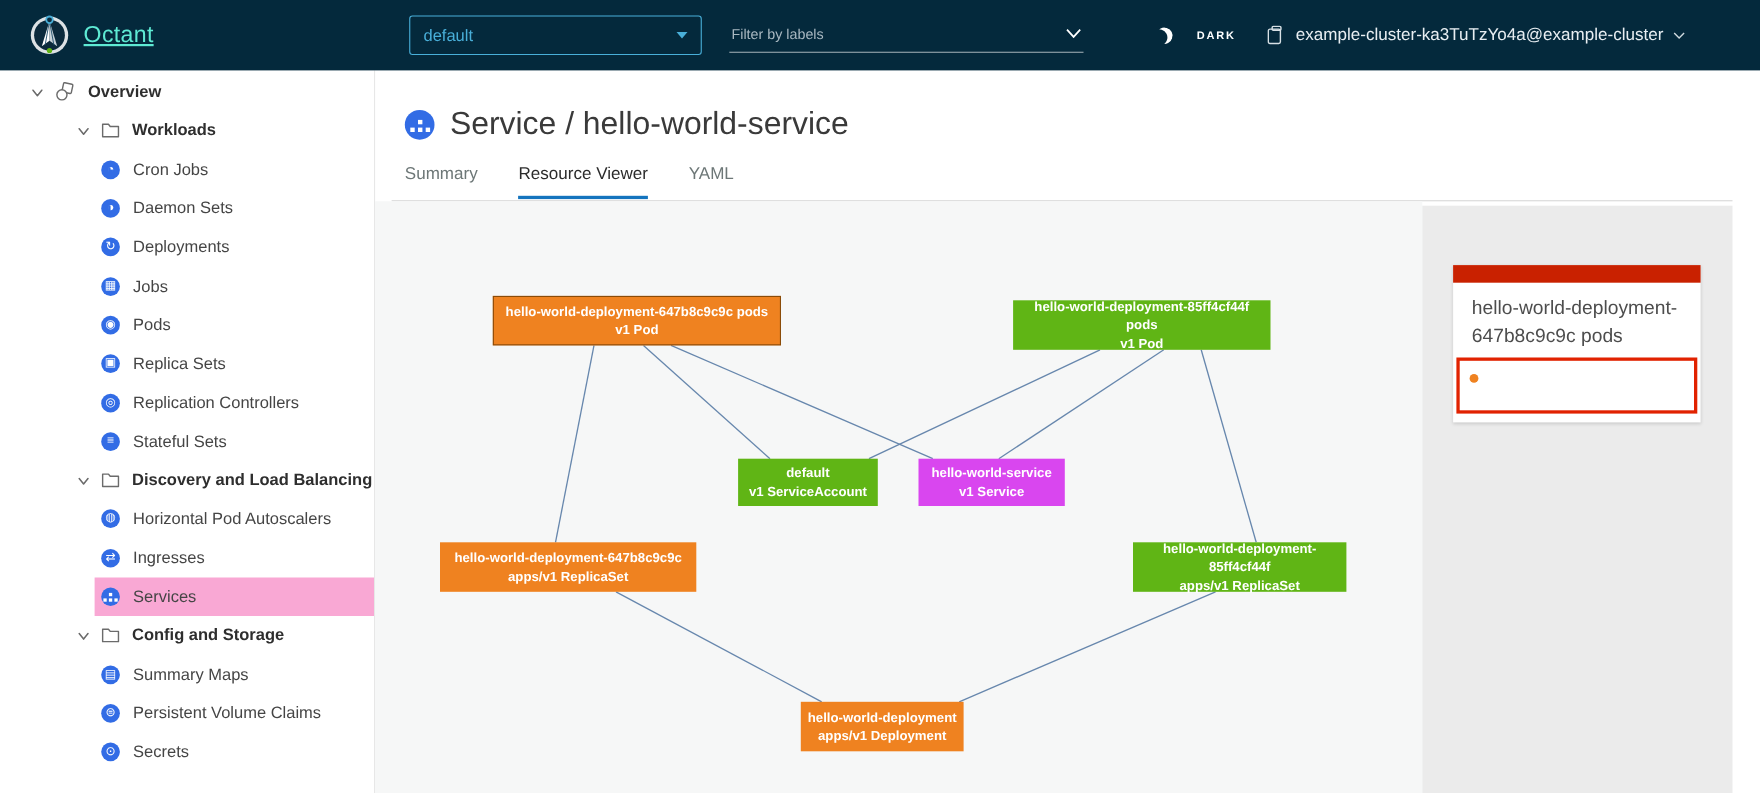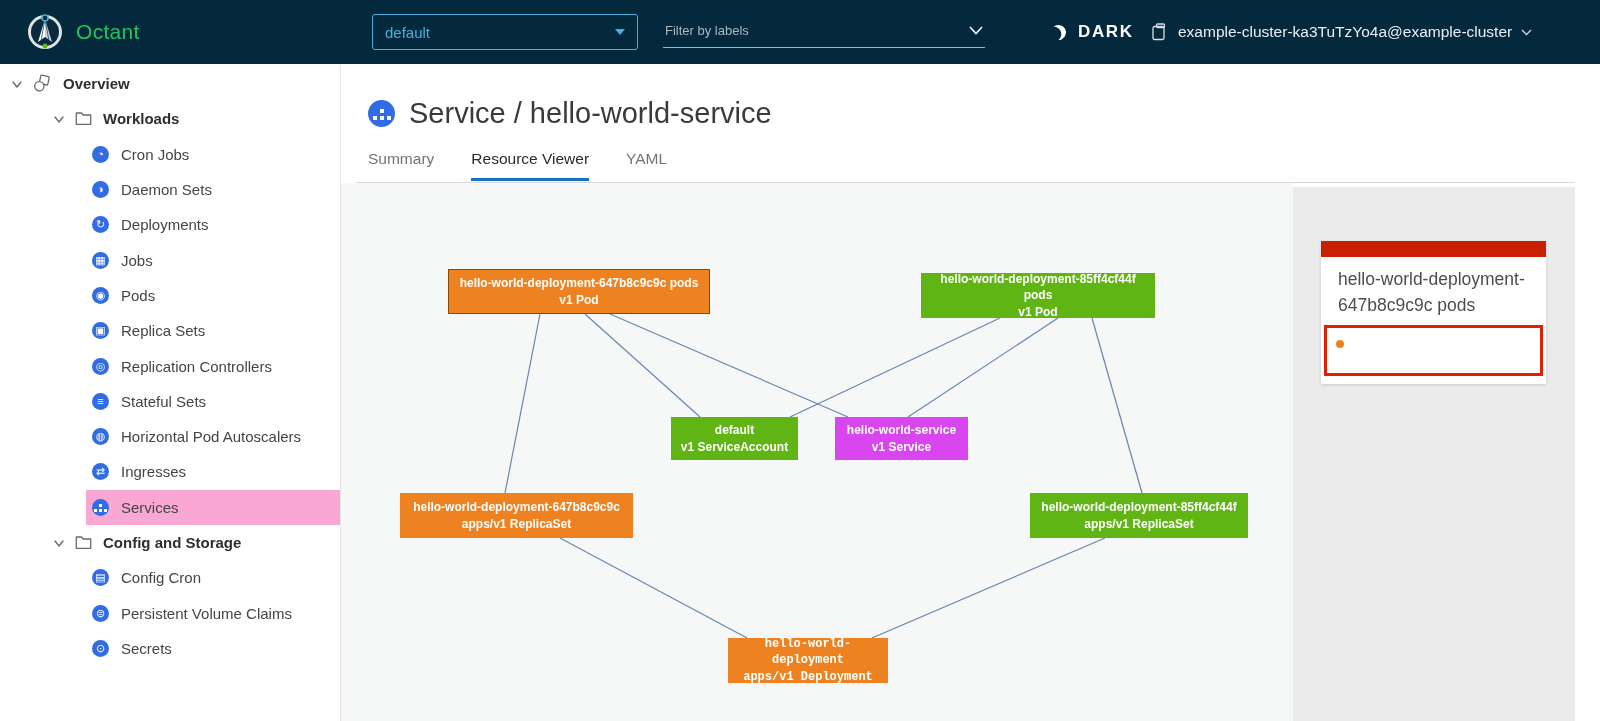--- a/index.html
+++ b/index.html
@@ -3,40 +3,40 @@
 <meta charset="utf-8">
 <style>
   html,body{margin:0;padding:0;width:1600px;height:721px;overflow:hidden;
     font-family:"Liberation Sans",sans-serif;background:#ffffff;}
   *{box-sizing:border-box;}
 
   
   .header{position:absolute;left:0;top:0;width:1600px;height:64px;background:#04293c;z-index:5;}
   .logo{position:absolute;left:24px;top:11px;width:42px;height:42px;}
   .app-title{position:absolute;left:76px;top:0;height:64px;display:flex;align-items:center;
-    color:#22c55e;font-size:21px;letter-spacing:.3px;}
+    color:#5eead4;font-size:21px;letter-spacing:.3px;text-decoration:underline;}
   .ns-select{position:absolute;left:372px;top:14px;width:266px;height:36px;border:1px solid #49afd9;
     border-radius:3px;display:flex;align-items:center;justify-content:space-between;
     padding:0 12px;color:#49afd9;font-size:15px;cursor:pointer;}
   .ns-caret{width:0;height:0;border-left:5px solid transparent;border-right:5px solid transparent;
     border-top:6px solid #49afd9;}
   .filter{position:absolute;left:663px;top:14px;width:322px;height:34px;
     border-bottom:1px solid rgba(255,255,255,.65);display:flex;align-items:center;
     justify-content:space-between;color:#a9b8c1;font-size:13px;padding:0 2px;}
-  .dark-toggle{position:absolute;left:1051px;top:0;height:64px;display:flex;align-items:center;gap:12px;
-    color:#ffffff;font-size:17px;font-weight:bold;letter-spacing:1.6px;cursor:pointer;}
+  .dark-toggle{position:absolute;left:1051px;top:0;height:64px;display:flex;align-items:center;gap:22px;
+    color:#ffffff;font-size:10px;font-weight:bold;letter-spacing:1.6px;cursor:pointer;}
   .moon{width:15px;height:15px;border-radius:50%;box-shadow:inset -4px 3px 0 0 #ffffff;
     transform:rotate(18deg);}
   .cluster{position:absolute;left:1152px;top:0;height:64px;display:flex;align-items:center;gap:9px;
     color:#e8eef2;font-size:15.5px;cursor:pointer;}
 
   
   .sidebar{position:absolute;left:0;top:64px;width:341px;bottom:0;background:#ffffff;
     border-right:1px solid #e7e7e7;padding-top:2px;}
-  .srow{height:35.3px;display:flex;align-items:center;font-size:15px;color:#454545;cursor:pointer;}
+  .srow{height:35.3px;display:flex;align-items:center;font-size:15px;color:#454545;cursor:pointer;margin-left:17px;}
   .srow .chev{margin-right:9px;flex:0 0 auto;}
   .srow.l0{padding-left:10px;}
   .srow.l1{padding-left:52px;}
   .srow.l2{margin-left:86px;padding-left:6px;}
   .srow.kind-root .slabel,.srow.kind-section .slabel{font-weight:bold;color:#2e2e2e;}
   .srow.kind-root .ovicon,.srow.kind-section .folder{margin-right:11px;flex:0 0 auto;}
   .srow.selected{background:#f9a8d4;}
   .k8s-icon{width:17px;height:17px;border-radius:50%;background:#326ce5;color:#ffffff;
     display:flex;align-items:center;justify-content:center;font-size:11px;line-height:1;
     margin-right:12px;flex:0 0 auto;}
@@ -164,20 +164,29 @@
         <span class="slabel">Replica Sets</span>
       </div>
       <div class="srow l2 kind-leaf">
         <span class="k8s-icon">◎</span>
         <span class="slabel">Replication Controllers</span>
       </div>
       <div class="srow l2 kind-leaf">
         <span class="k8s-icon">≡</span>
         <span class="slabel">Stateful Sets</span>
       </div>
+      <div class="srow l1 kind-section">
+        <svg class="chev" width="14" height="14" viewBox="0 0 14 14">
+          <polyline points="3,5 7,10 11,5" fill="none" stroke="#6b6b6b" stroke-width="1.4" stroke-linecap="round" stroke-linejoin="round"></polyline>
+        </svg>
+        <svg class="folder" width="17" height="15" viewBox="0 0 17 15">
+          <path d="M1.3 13.3 V2 h5.3 l1.6 2 h7.5 v9.3 z" fill="none" stroke="#6b6b6b" stroke-width="1.3" stroke-linejoin="round"></path>
+        </svg>
+        <span class="slabel">Discovery and Load Balancing</span>
+      </div>
       <div class="srow l2 kind-leaf">
         <span class="k8s-icon">◍</span>
         <span class="slabel">Horizontal Pod Autoscalers</span>
       </div>
       <div class="srow l2 kind-leaf">
         <span class="k8s-icon">⇄</span>
         <span class="slabel">Ingresses</span>
       </div>
       <div class="srow l2 kind-leaf selected">
         <span class="k8s-icon">
@@ -189,21 +198,21 @@
         <svg class="chev" width="14" height="14" viewBox="0 0 14 14">
           <polyline points="3,5 7,10 11,5" fill="none" stroke="#6b6b6b" stroke-width="1.4" stroke-linecap="round" stroke-linejoin="round"></polyline>
         </svg>
         <svg class="folder" width="17" height="15" viewBox="0 0 17 15">
           <path d="M1.3 13.3 V2 h5.3 l1.6 2 h7.5 v9.3 z" fill="none" stroke="#6b6b6b" stroke-width="1.3" stroke-linejoin="round"></path>
         </svg>
         <span class="slabel">Config and Storage</span>
       </div>
       <div class="srow l2 kind-leaf">
         <span class="k8s-icon">▤</span>
-        <span class="slabel">Config Cron</span>
+        <span class="slabel">Summary Maps</span>
       </div>
       <div class="srow l2 kind-leaf">
         <span class="k8s-icon">⊜</span>
         <span class="slabel">Persistent Volume Claims</span>
       </div>
       <div class="srow l2 kind-leaf">
         <span class="k8s-icon">⊙</span>
         <span class="slabel">Secrets</span>
       </div>
     </div>
@@ -247,25 +256,25 @@
       <span>v1 ServiceAccount</span>
     </div>
     <div class="gnode" style="left: 494px; top: 234px; width: 133px; height: 43px; background: #d946ef;">
       <span>hello-world-service</span>
       <span>v1 Service</span>
     </div>
     <div class="gnode" style="left: 59px; top: 310px; width: 233px; height: 45px; background: rgb(239, 130, 32);">
       <span>hello-world-deployment-647b8c9c9c</span>
       <span>apps/v1 ReplicaSet</span>
     </div>
-    <div class="gnode" style="left: 689px; top: 310px; width: 218px; height: 45px; background: rgb(96, 181, 21);">
+    <div class="gnode" style="left: 689px; top: 310px; width: 194px; height: 45px; background: rgb(96, 181, 21);">
       <span>hello-world-deployment-85ff4cf44f</span>
       <span>apps/v1 ReplicaSet</span>
     </div>
-    <div class="gnode" style="left: 387px; top: 455px; width: 160px; height: 45px; background: rgb(239, 130, 32); font-family: Liberation Mono, monospace;">
+    <div class="gnode" style="left: 387px; top: 455px; width: 148px; height: 45px; background: rgb(239, 130, 32);">
       <span>hello-world-deployment</span>
       <span>apps/v1 Deployment</span>
     </div>
   </div>
 
 <div class="details-panel">
   <div class="card">
     <div class="card-statusbar" style="background: rgb(201, 33, 0);"></div>
     <div class="card-body">hello-world-deployment-647b8c9c9c pods</div>
     <div class="card-alert" style="border-color: rgb(225, 34, 0);">

